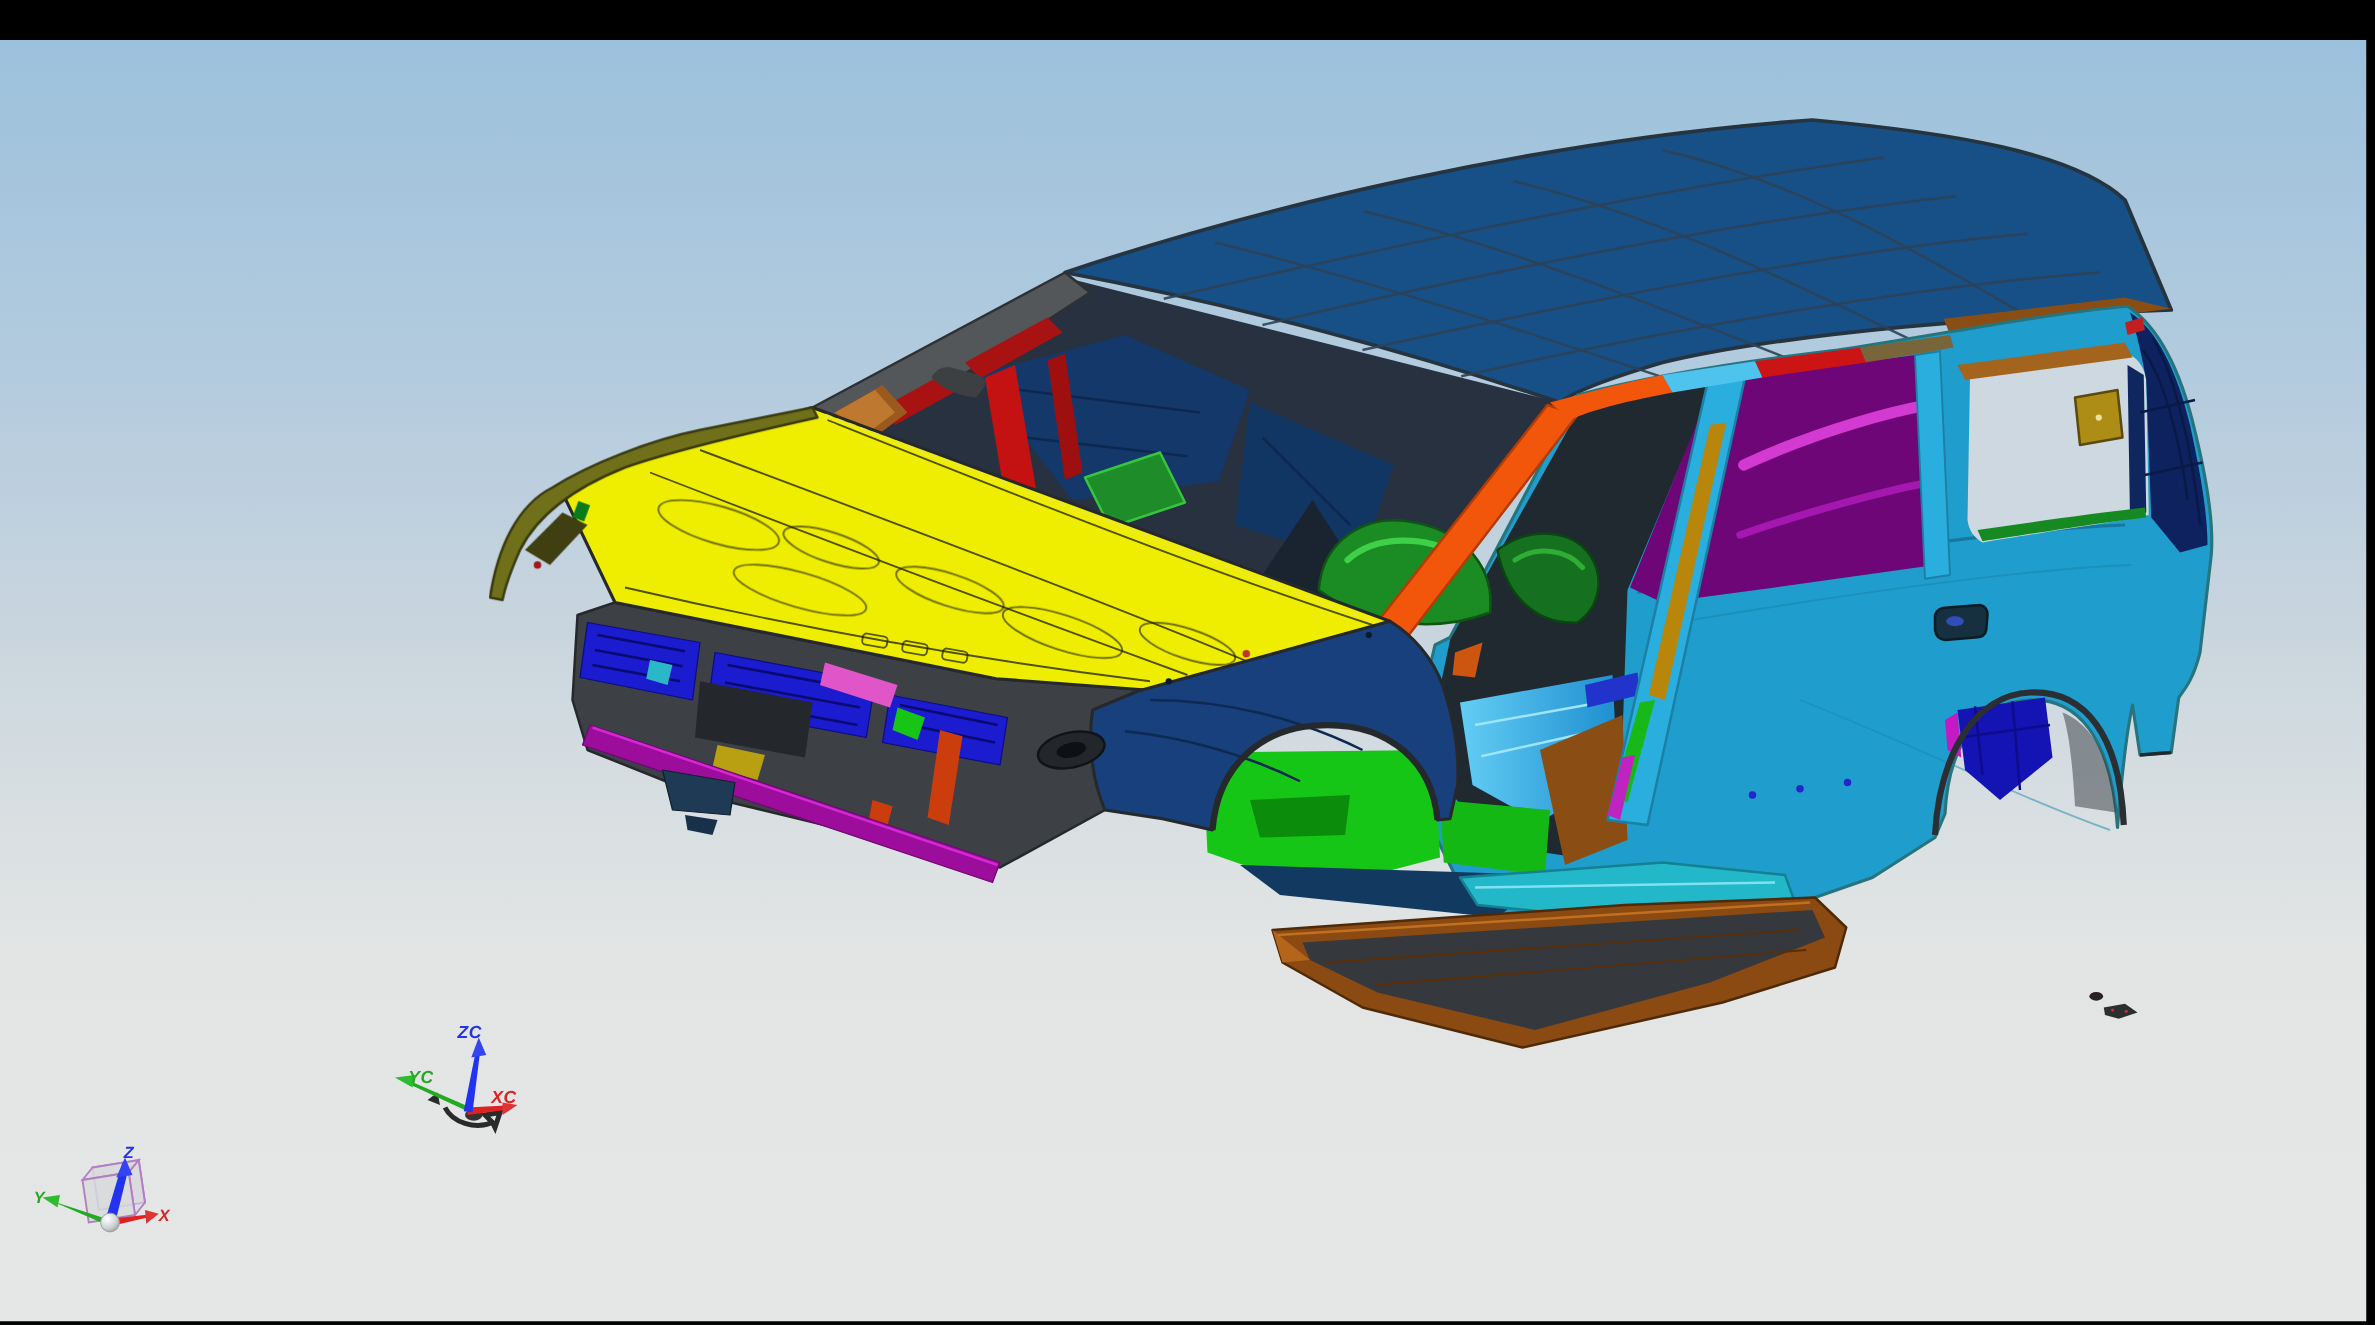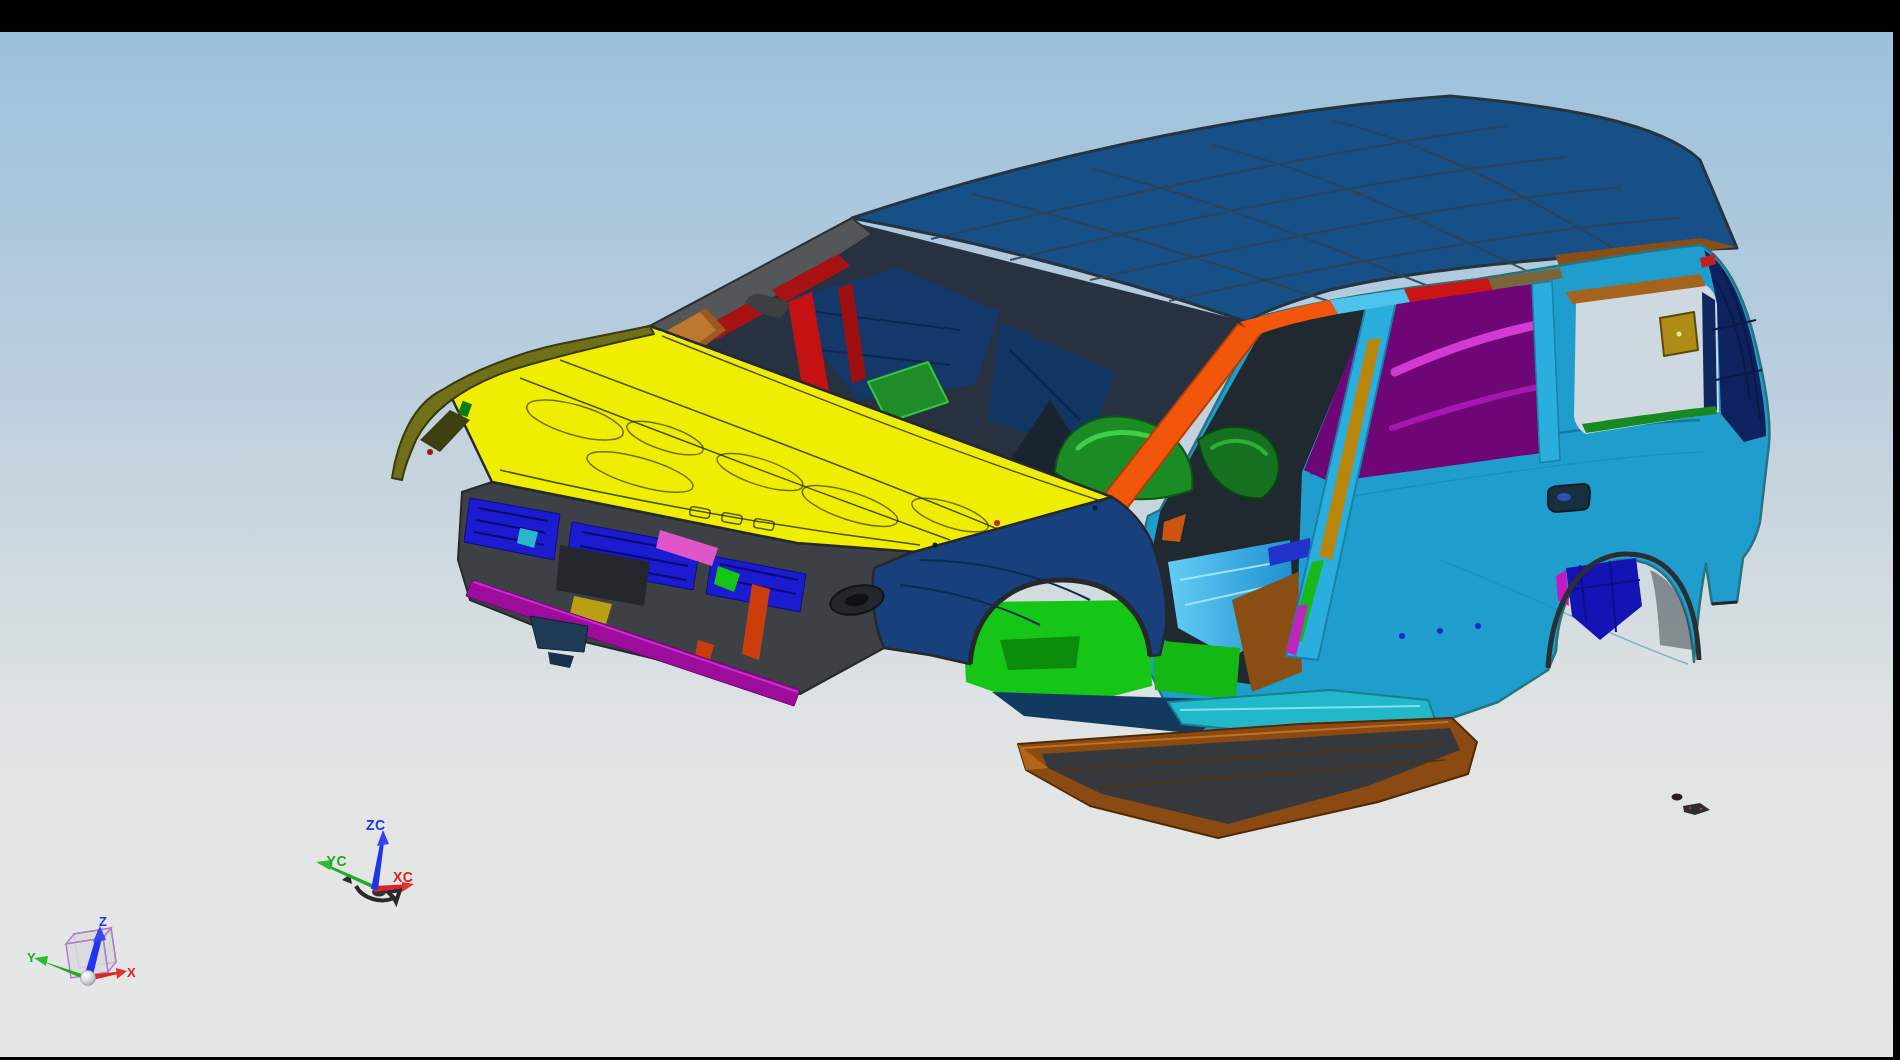--- a/index.html
+++ b/index.html
@@ -1,16 +1,16 @@
 <!DOCTYPE html>
 <html style="--frame: #000000; --edge: #3a3e42; --roof: #174f87; --hood: #f0ee00; --fender-near: #17407c; --fender-far: #70701a; --body-side: #1f9ecd; --header-brown: #6e3c0a; --a-pillar-orange: #f2560a; --b-pillar-cyan: #2aaede; --cowl-magenta: #8c0a96; --quarter-purple: #6e0678; --quarter-inner-navy: #0f2260; --seat-green: #1b8c24; --cargo-brown: #8a4e14; --rocker-copper: #8a4a12; --sill-teal: #22b7c9; --engine-green: #16c616; --radiator-blue: #1b1bd0; --crossmember-magenta: #9c0d9c; --arch-box-blue: #1414b4; --axis-x: #dd2222; --axis-y: #22aa22; --axis-z: #2233ee;"><head>
 <meta charset="utf-8">
 <style>
   html,body{margin:0;padding:0;background:#000;width:1900px;height:1060px;overflow:hidden;}
-  #stage{position:relative;width:1900px;height:1060px;background:var(--frame,#000);font-family:"Liberation Sans",sans-serif;}
+  #stage{position:relative;width:1900px;height:1060px;background:var(--frame,#000);font-family:"Liberation Sans",sans-serif;font-style:italic;}
   svg{position:absolute;left:0;top:0;display:block;}
   text{font-family:"Liberation Sans",sans-serif;font-weight:bold;}
   .axis-label{font-size:14px;letter-spacing:.5px;}
   .abs-label{font-size:13px;}
 </style>
 </head>
 <body>
 
 <div id="stage">
 <svg width="1900" height="1060" viewBox="0 0 1900 1060">

